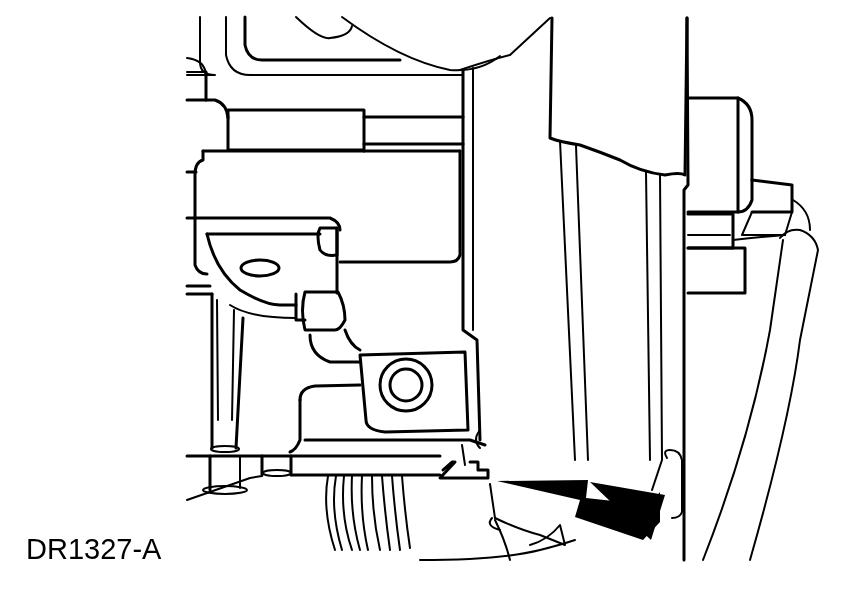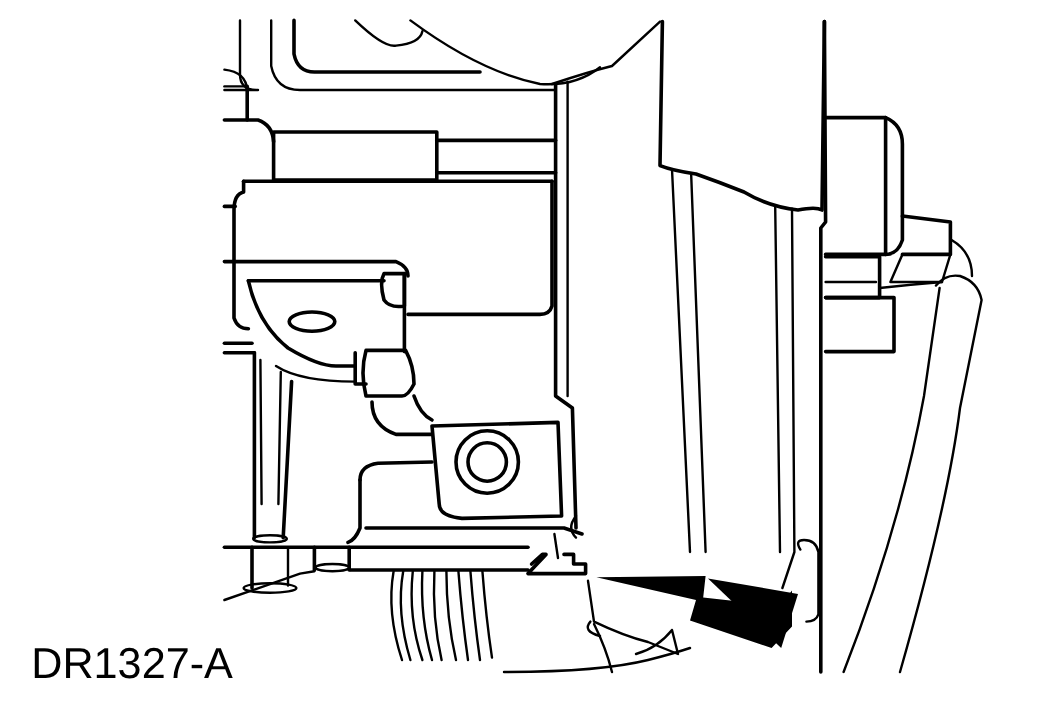--- a/index.html
+++ b/index.html
@@ -2,21 +2,21 @@
 <html><head>
   <meta charset="utf-8">
   <style>
     html, body { margin: 0; padding: 0; background: #ffffff; }
     body { width: 864px; height: 594px; position: relative; overflow: hidden; }
     .stage { position: absolute; left: 0; top: 0; width: 864px; height: 594px; }
     .stage svg { position: absolute; left: 0; top: 0; }
     .caption {
       position: absolute; left: 26px; top: 535px;
       font-family: "Liberation Sans", sans-serif;
-      font-size: 36px; color: #000000; letter-spacing: 0px; line-height: 1;
+      font-size: 29px; color: #000000; letter-spacing: 0px; line-height: 1;
     }
     .ln { fill: none; stroke: #000; stroke-width: 3; stroke-linejoin: round; stroke-linecap: round; }
     .tn { fill: none; stroke: #000; stroke-width: 2; stroke-linejoin: round; stroke-linecap: round; }
     .blk { fill: #000; stroke: none; }
   </style>
 </head>
 <body>
 
 <div class="stage">
   <svg width="864" height="594" viewBox="0 0 864 594">

